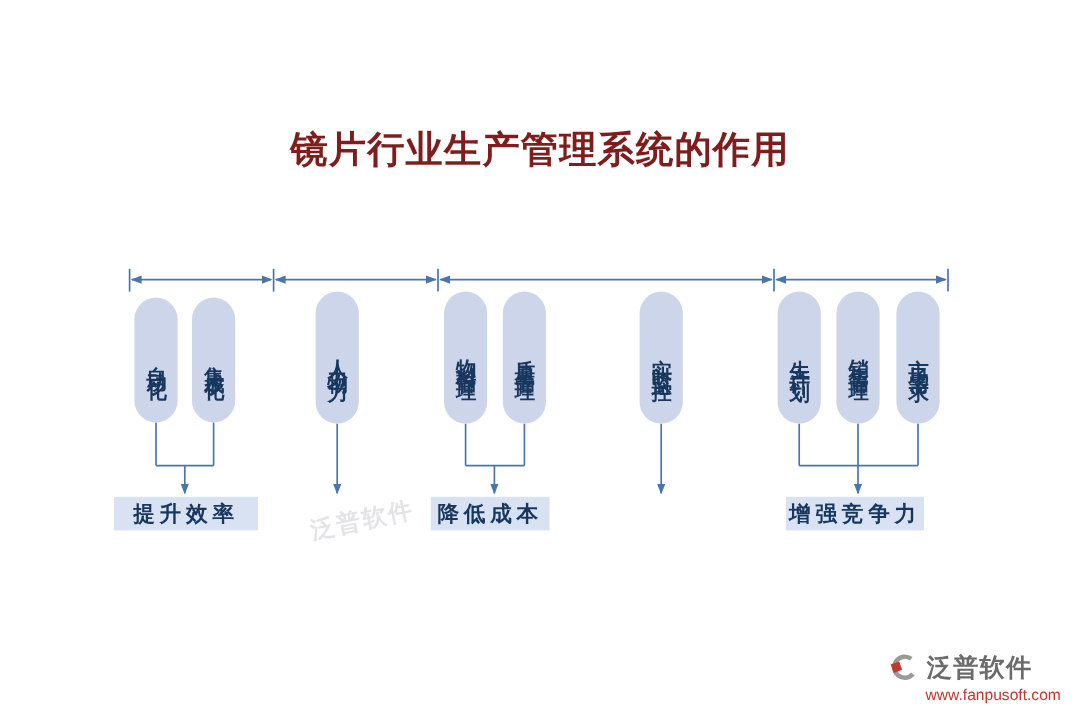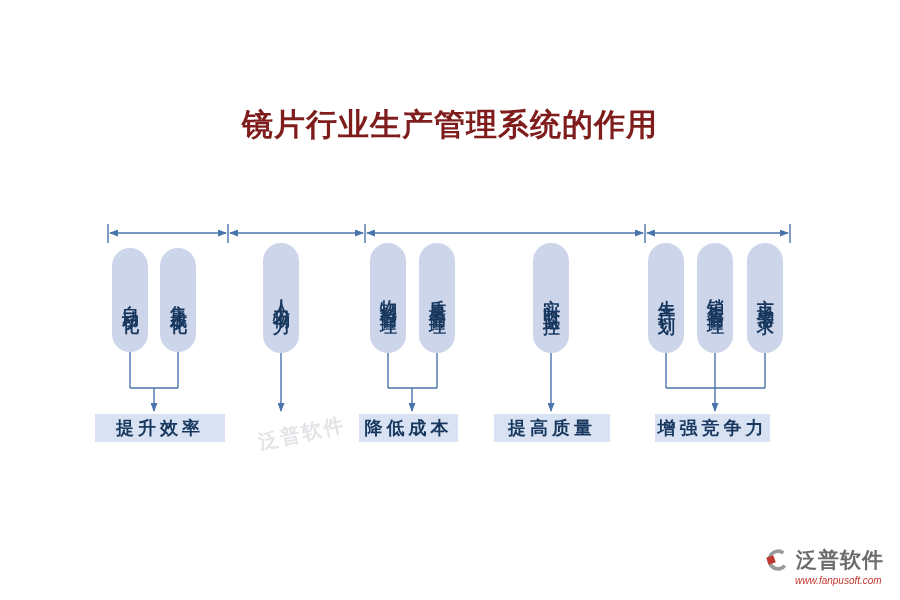--- a/index.html
+++ b/index.html
@@ -29,21 +29,21 @@
     transform:rotate(-12deg);
     color:rgba(130,130,150,0.22);font-size:20px;font-weight:bold;letter-spacing:2px;
     pointer-events:none;
   }
   .brand{
     position:absolute;right:16px;bottom:14px;
     display:flex;flex-direction:column;align-items:flex-start;
   }
   .brand-top{display:flex;align-items:center;gap:5px;}
   .brand-name{color:#6b6b6b;font-size:21px;font-weight:bold;letter-spacing:1px;}
-  .brand-url{color:#c2372f;font-size:10px;margin-top:1px;margin-left:30px;font-style:italic;}
+  .brand-url{color:#c2372f;font-size:13px;margin-top:1px;margin-left:30px;}
 </style>
 </head>
 <body>
 
 <div class="canvas">
 
   <h1 class="title">镜片行业生产管理系统的作用</h1>
 
   <svg class="overlay" width="900" height="600" viewBox="0 0 900 600">
     <defs>
@@ -89,23 +89,22 @@
   <div class="pill" style="left:112px;top:248px;height:104px">自动化</div>
   <div class="pill" style="left:160px;top:248px;height:104px">集成化</div>
   <div class="pill" style="left:263px;top:243px;height:110px">人力物力</div>
   <div class="pill" style="left:370px;top:243px;height:110px">物料管理</div>
   <div class="pill" style="left:419px;top:243px;height:110px">质量管理</div>
   <div class="pill" style="left:533px;top:243px;height:110px">实时监控</div>
   <div class="pill" style="left:648px;top:243px;height:110px">生产计划</div>
   <div class="pill" style="left:697px;top:243px;height:110px">销售管理</div>
   <div class="pill" style="left:747px;top:243px;height:110px">市场需求</div>
 
-  <div class="result" style="left:95px;width:130px">提升效率</div>
+  <div class="result" style="left:95px;width:120px">提升效率</div>
   <div class="result" style="left:359px;width:99px">降低成本</div>
-  <div class="result" style="left:494px;width:116px">提高质量</div>
   <div class="result" style="left:655px;width:115px">增强竞争力</div>
 
   <div class="watermark">泛普软件</div>
 
   <div class="brand">
     <div class="brand-top">
       <svg width="26" height="26" viewBox="0 0 28 28">
         <circle cx="14" cy="14" r="9.5" fill="none" stroke="#9a9a9a" stroke-width="4" stroke-dasharray="44 16" transform="rotate(40 14 14)"></circle>
         <rect x="2.5" y="10" width="8" height="8" fill="#c2372f" transform="rotate(-20 6.5 14)"></rect>
       </svg>

